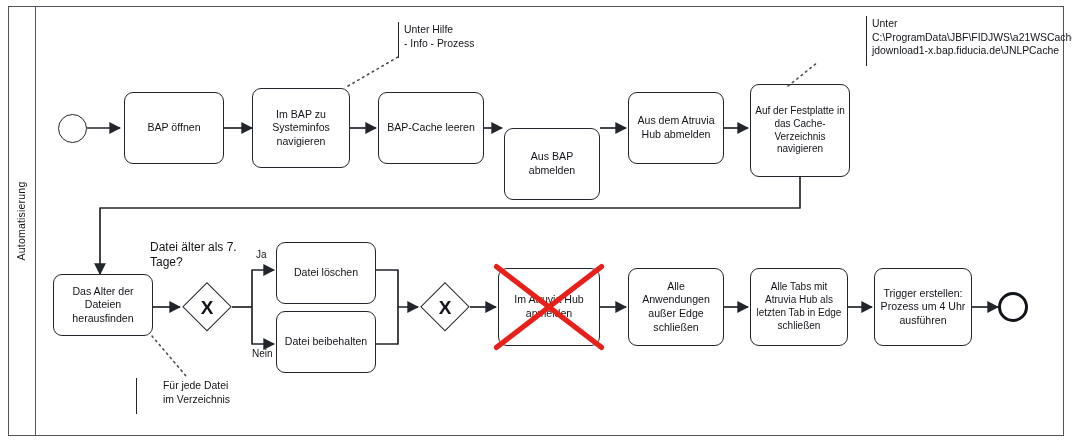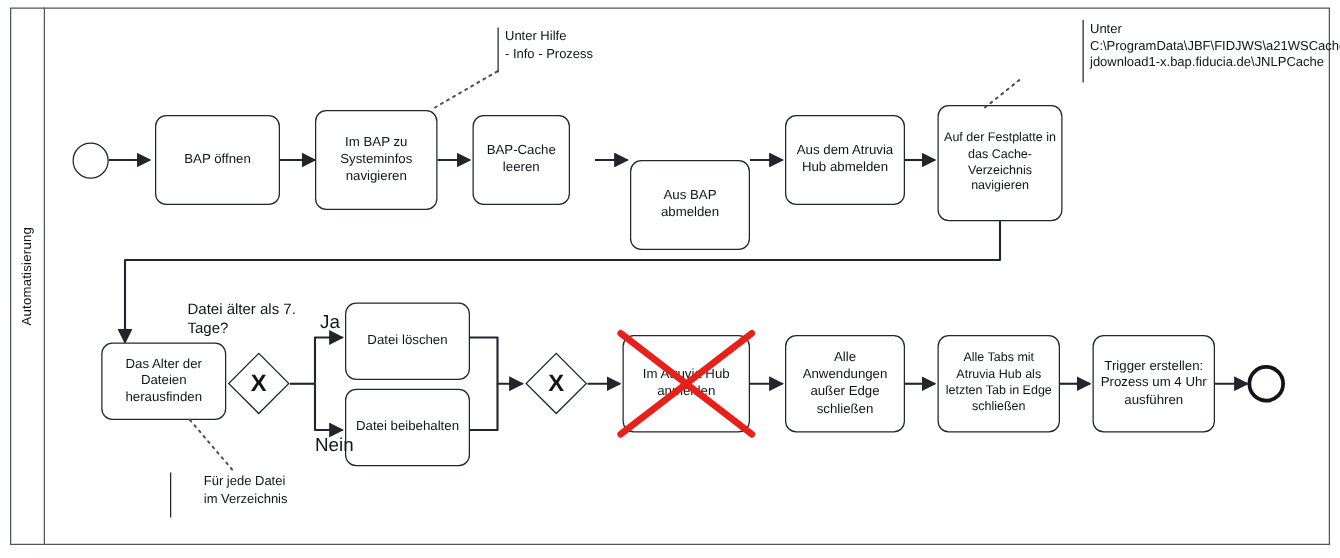--- a/index.html
+++ b/index.html
@@ -129,21 +129,21 @@
     padding: 1px 3px 1px 5px;
     font-size: 10.4px;
     line-height: 1.3;
     color: #111419;
     background: transparent;
     z-index: 6;
     white-space: pre-line;
   }
   .edge-label {
     position: absolute;
-    font-size: 15px;
+    font-size: 10px;
     color: #111419;
     z-index: 6;
     white-space: nowrap;
   }
   .gw-label {
     position: absolute;
     font-size: 12px;
     color: #111419;
     z-index: 6;
     text-align: left;
@@ -220,37 +220,37 @@
   <div class="event end" style="left:998px; top:292px; width:30px; height:30px;"></div>
 
   <div class="task" style="left:124px; top:92px; width:100px; height:72px;">
     <span class="task-text">BAP öffnen</span>
   </div>
 
   <div class="task" style="left:252px; top:88px; width:98px; height:80px;">
     <span class="task-text">Im BAP zu Systeminfos navigieren</span>
   </div>
 
-  <div class="task" style="left:378px; top:92px; width:78px; height:72px;">
+  <div class="task" style="left:378px; top:92px; width:106px; height:72px;">
     <span class="task-text">BAP-Cache leeren</span>
   </div>
 
   <div class="task" style="left:504px; top:92px; width:96px; height:72px;margin-top:36px;">
     <span class="task-text">Aus BAP abmelden</span>
   </div>
 
   <div class="task" style="left:628px; top:92px; width:96px; height:72px;">
     <span class="task-text">Aus dem Atruvia Hub abmelden</span>
   </div>
 
   <div class="task" style="left:750px; top:84px; width:100px; height:93px; font-size:10px;">
     <span class="task-text">Auf der Festplatte in das Cache-Verzeichnis navigieren</span>
   </div>
 
-  <div class="task" style="left:53px; top:274px; width:100px; height:62px;margin-left:28px;">
+  <div class="task" style="left:53px; top:274px; width:100px; height:62px;">
     <span class="task-text">Das Alter der Dateien herausfinden</span>
   </div>
 
   <div class="task" style="left:276px; top:242px; width:100px; height:62px;">
     <span class="task-text">Datei löschen</span>
   </div>
 
   <div class="task" style="left:276px; top:311px; width:100px; height:62px;">
     <span class="task-text">Datei beibehalten</span>
   </div>

